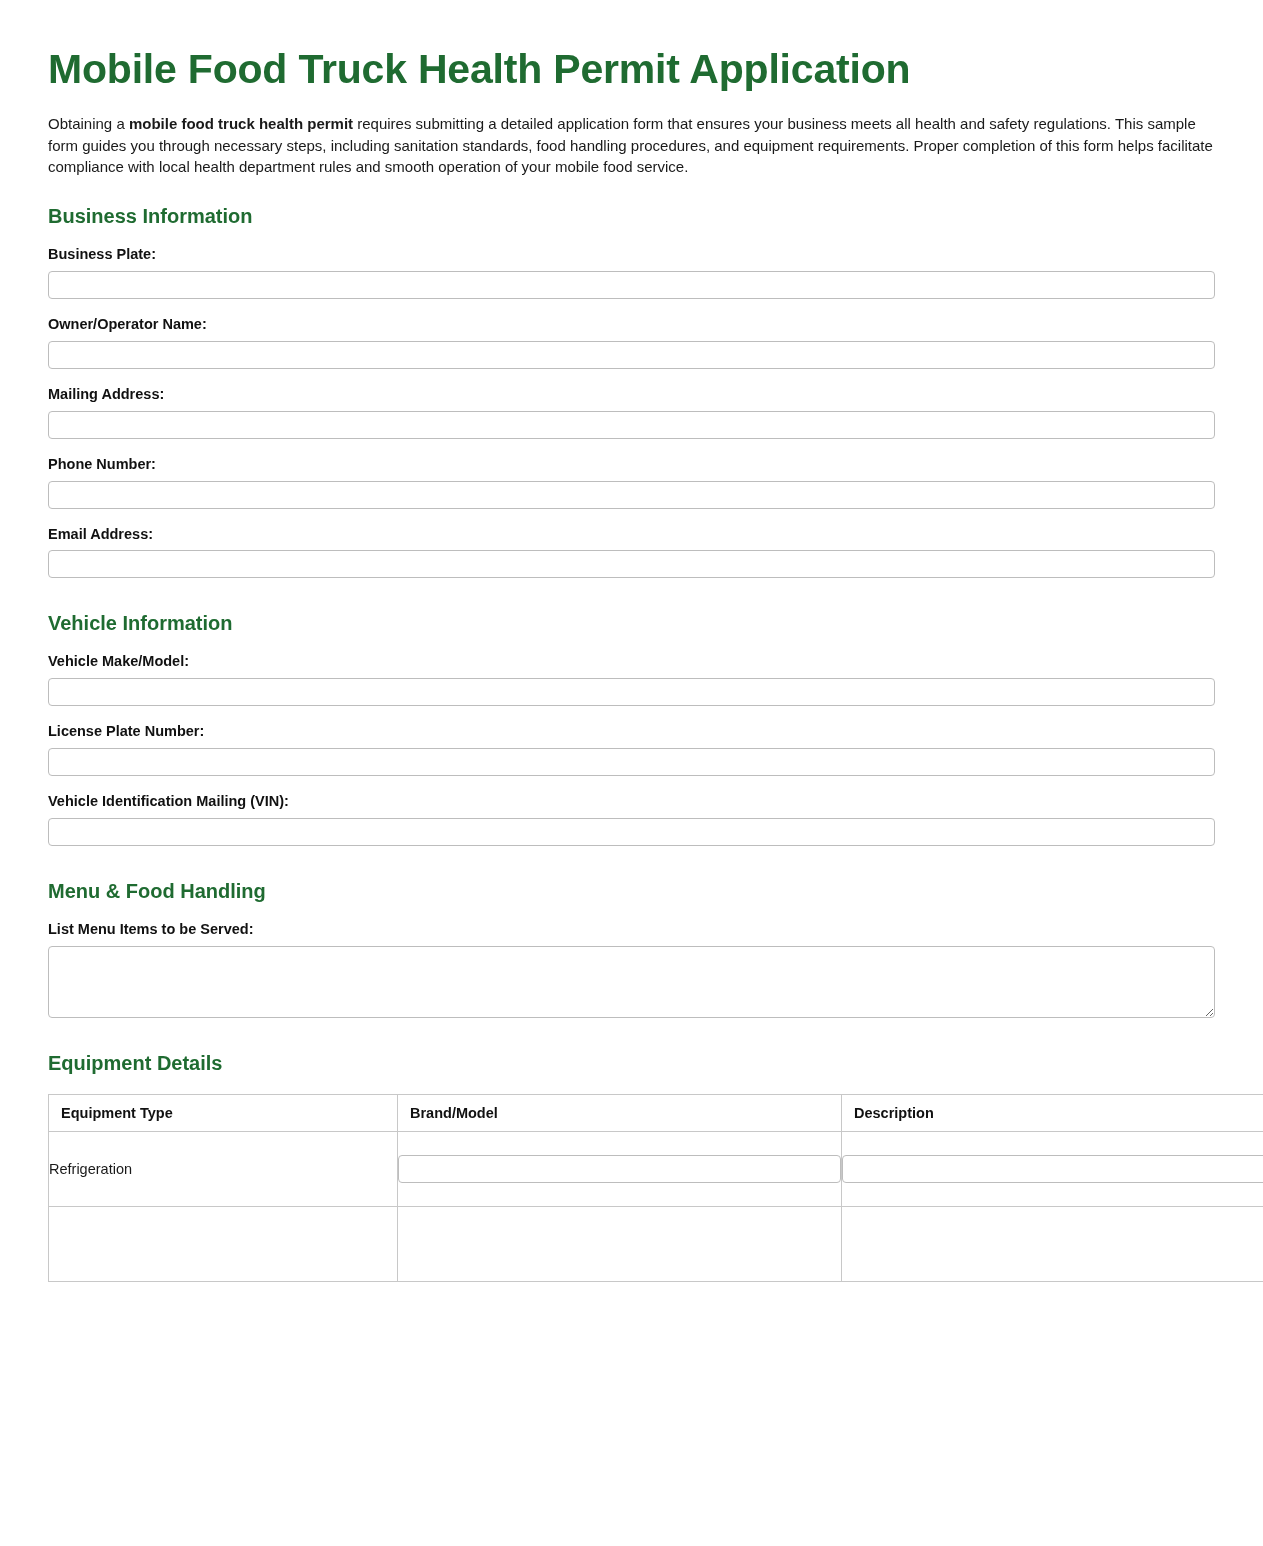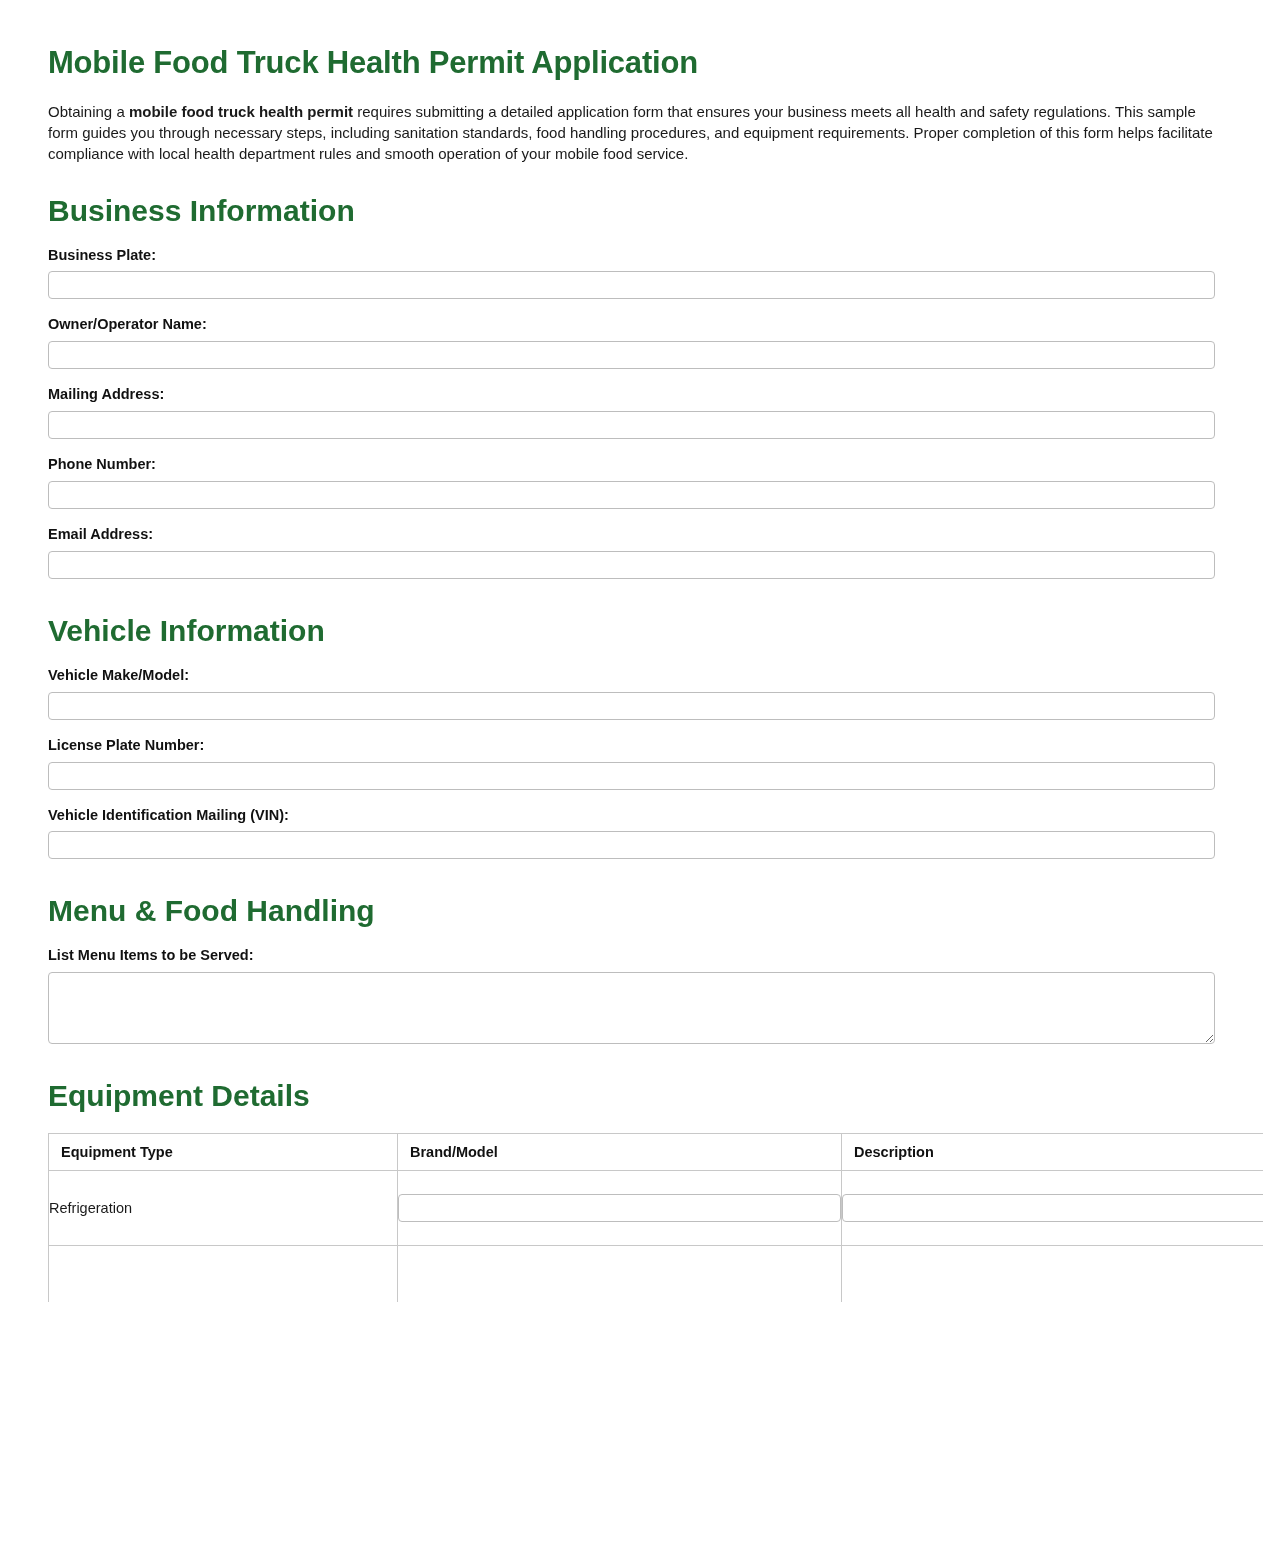--- a/index.html
+++ b/index.html
@@ -23,40 +23,40 @@
     width: 1263px;
     height: 1302px;
     overflow: hidden;
     box-sizing: border-box;
     padding: 0 48px;
   }
 
   .doc-title {
     margin: 0;
     padding-top: 44px;
-    font-size: 31px;
+    font-size: 41px;
     line-height: 1.25;
     font-weight: bold;
     color: #1f6b31;
     letter-spacing: -0.2px;
   }
 
   .intro {
     margin: 18px 0 0 0;
     font-size: 15px;
     line-height: 1.42;
     color: #1a1a1a;
     max-width: 1167px;
     text-align: left;
   }
   .intro strong { font-weight: bold; }
 
   .section-title {
     margin: 26px 0 0 0;
-    font-size: 30px;
+    font-size: 20px;
     line-height: 1.3;
     font-weight: bold;
     color: #1f6b31;
   }
   .section-title.tight { margin-top: 32px; }
 
   .field {
     margin-top: 16px;
   }
   .field-label {

